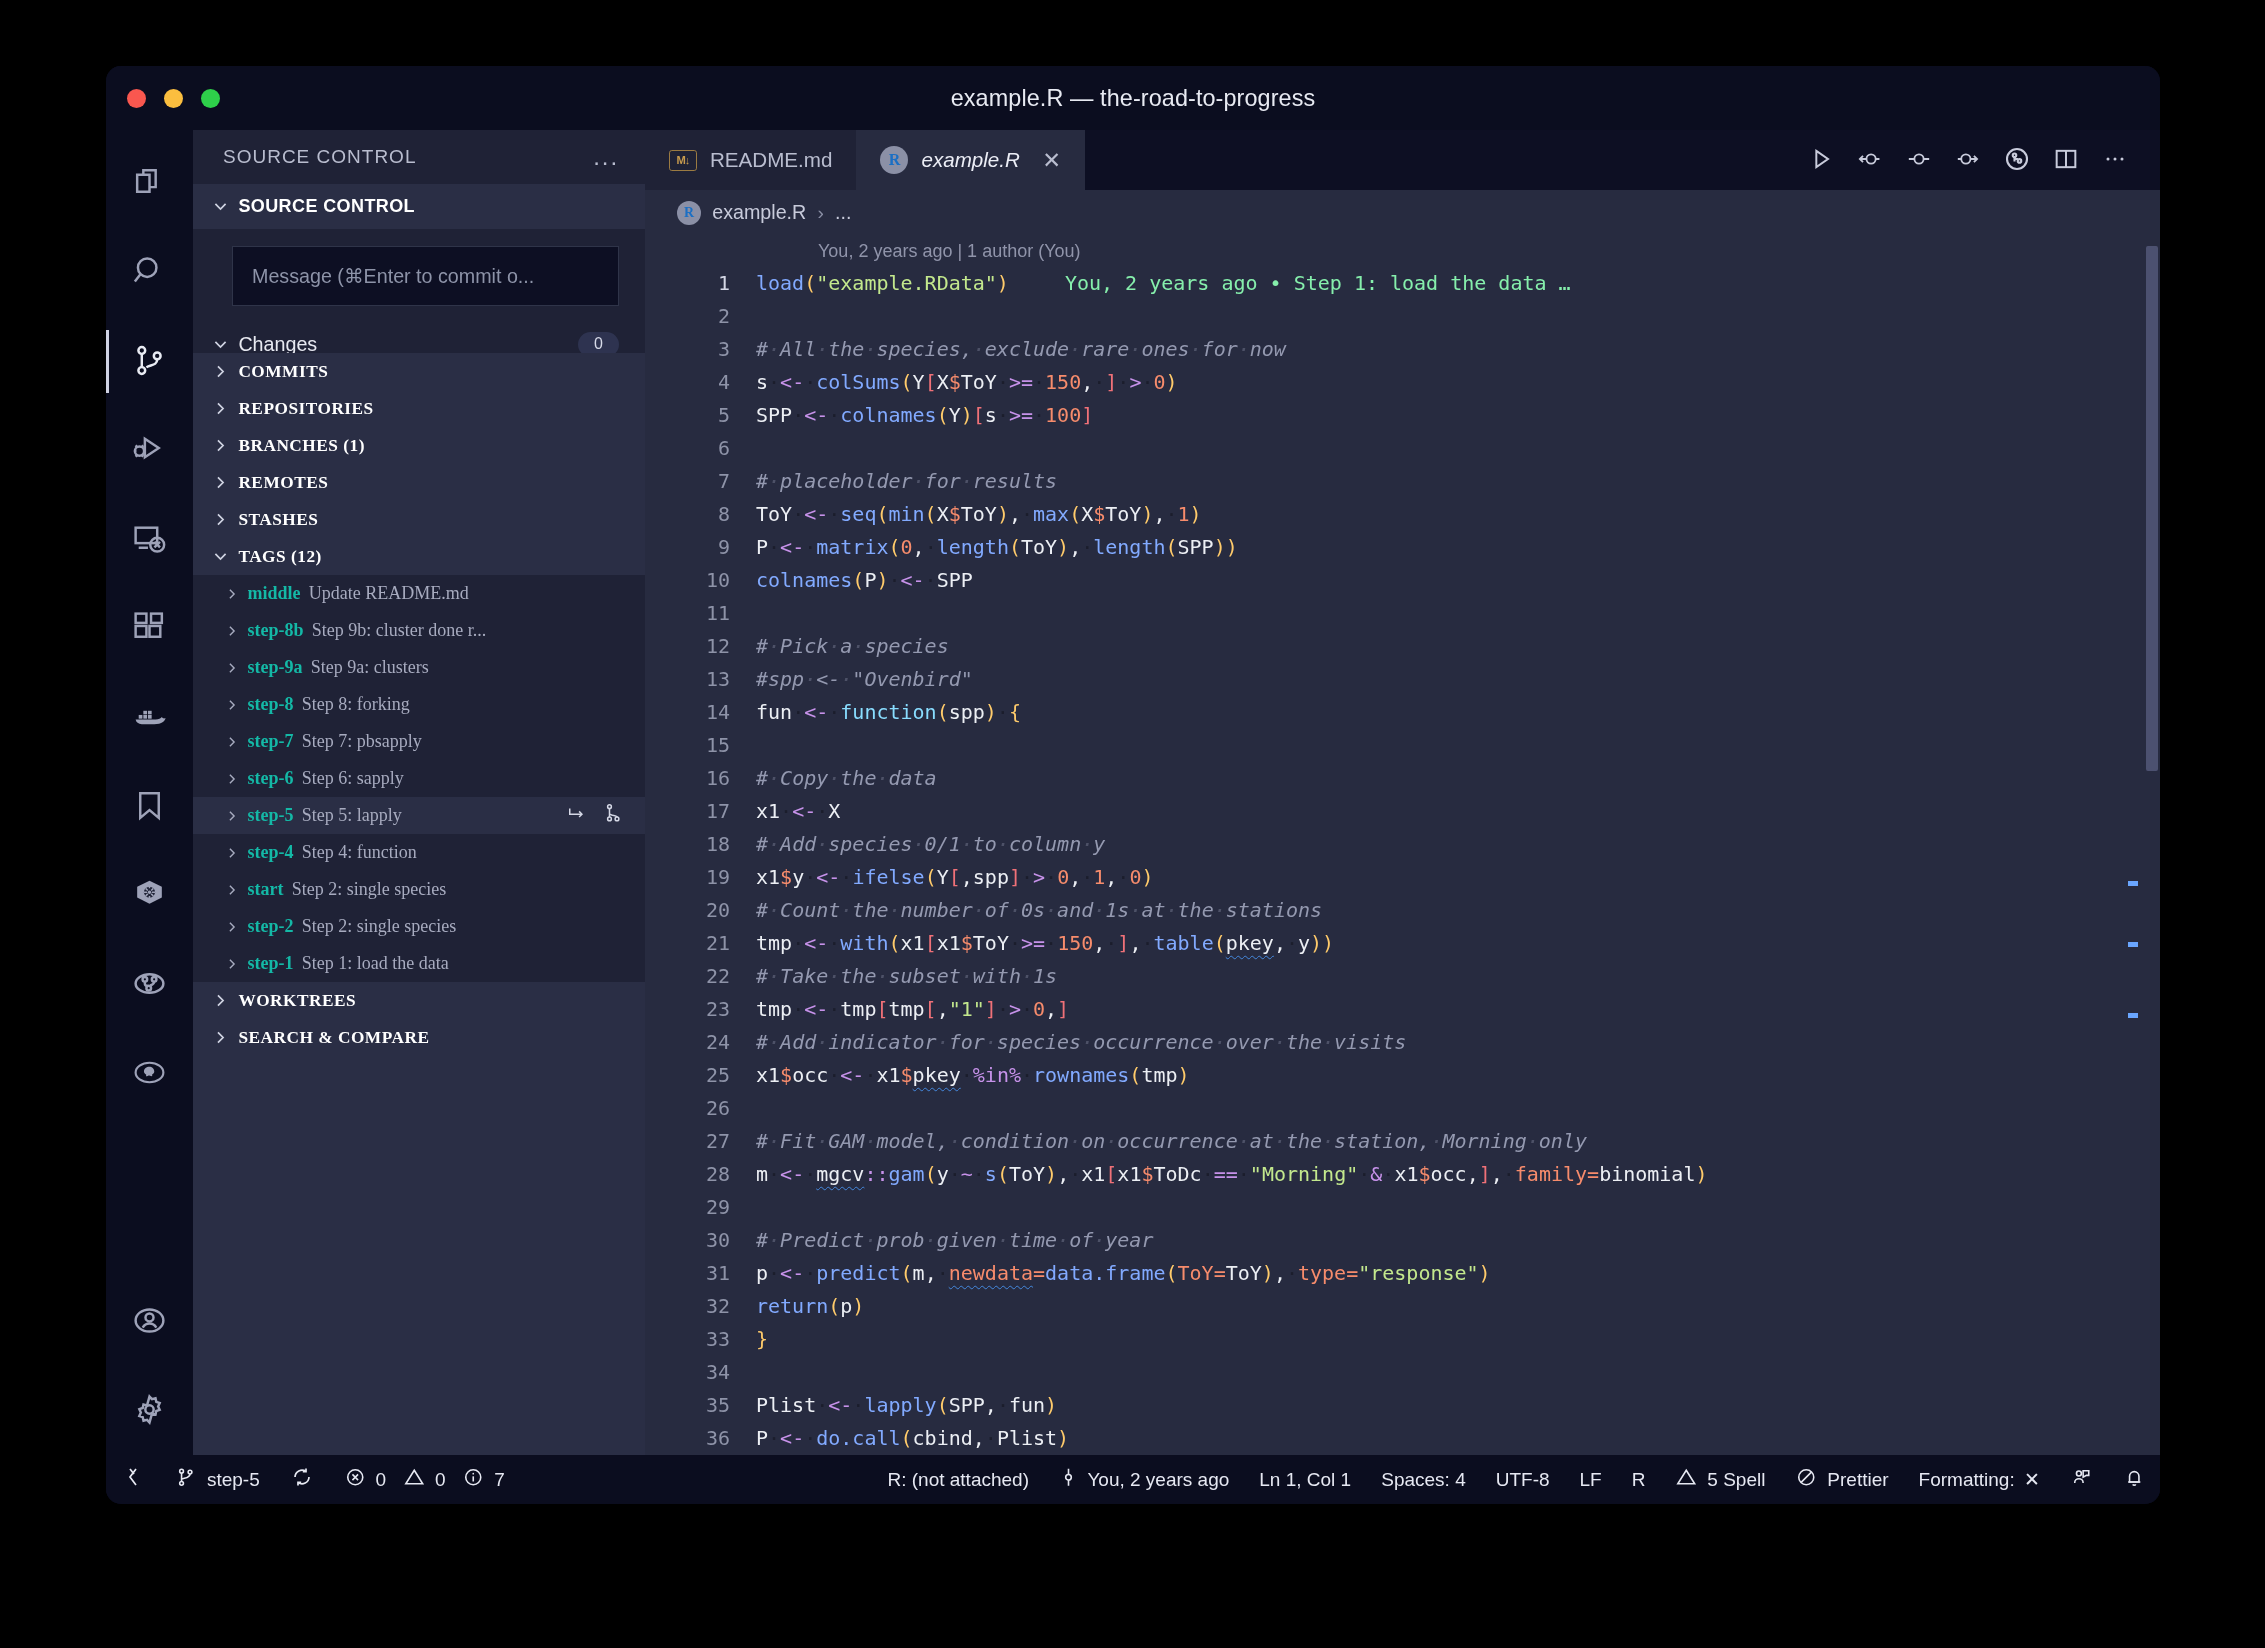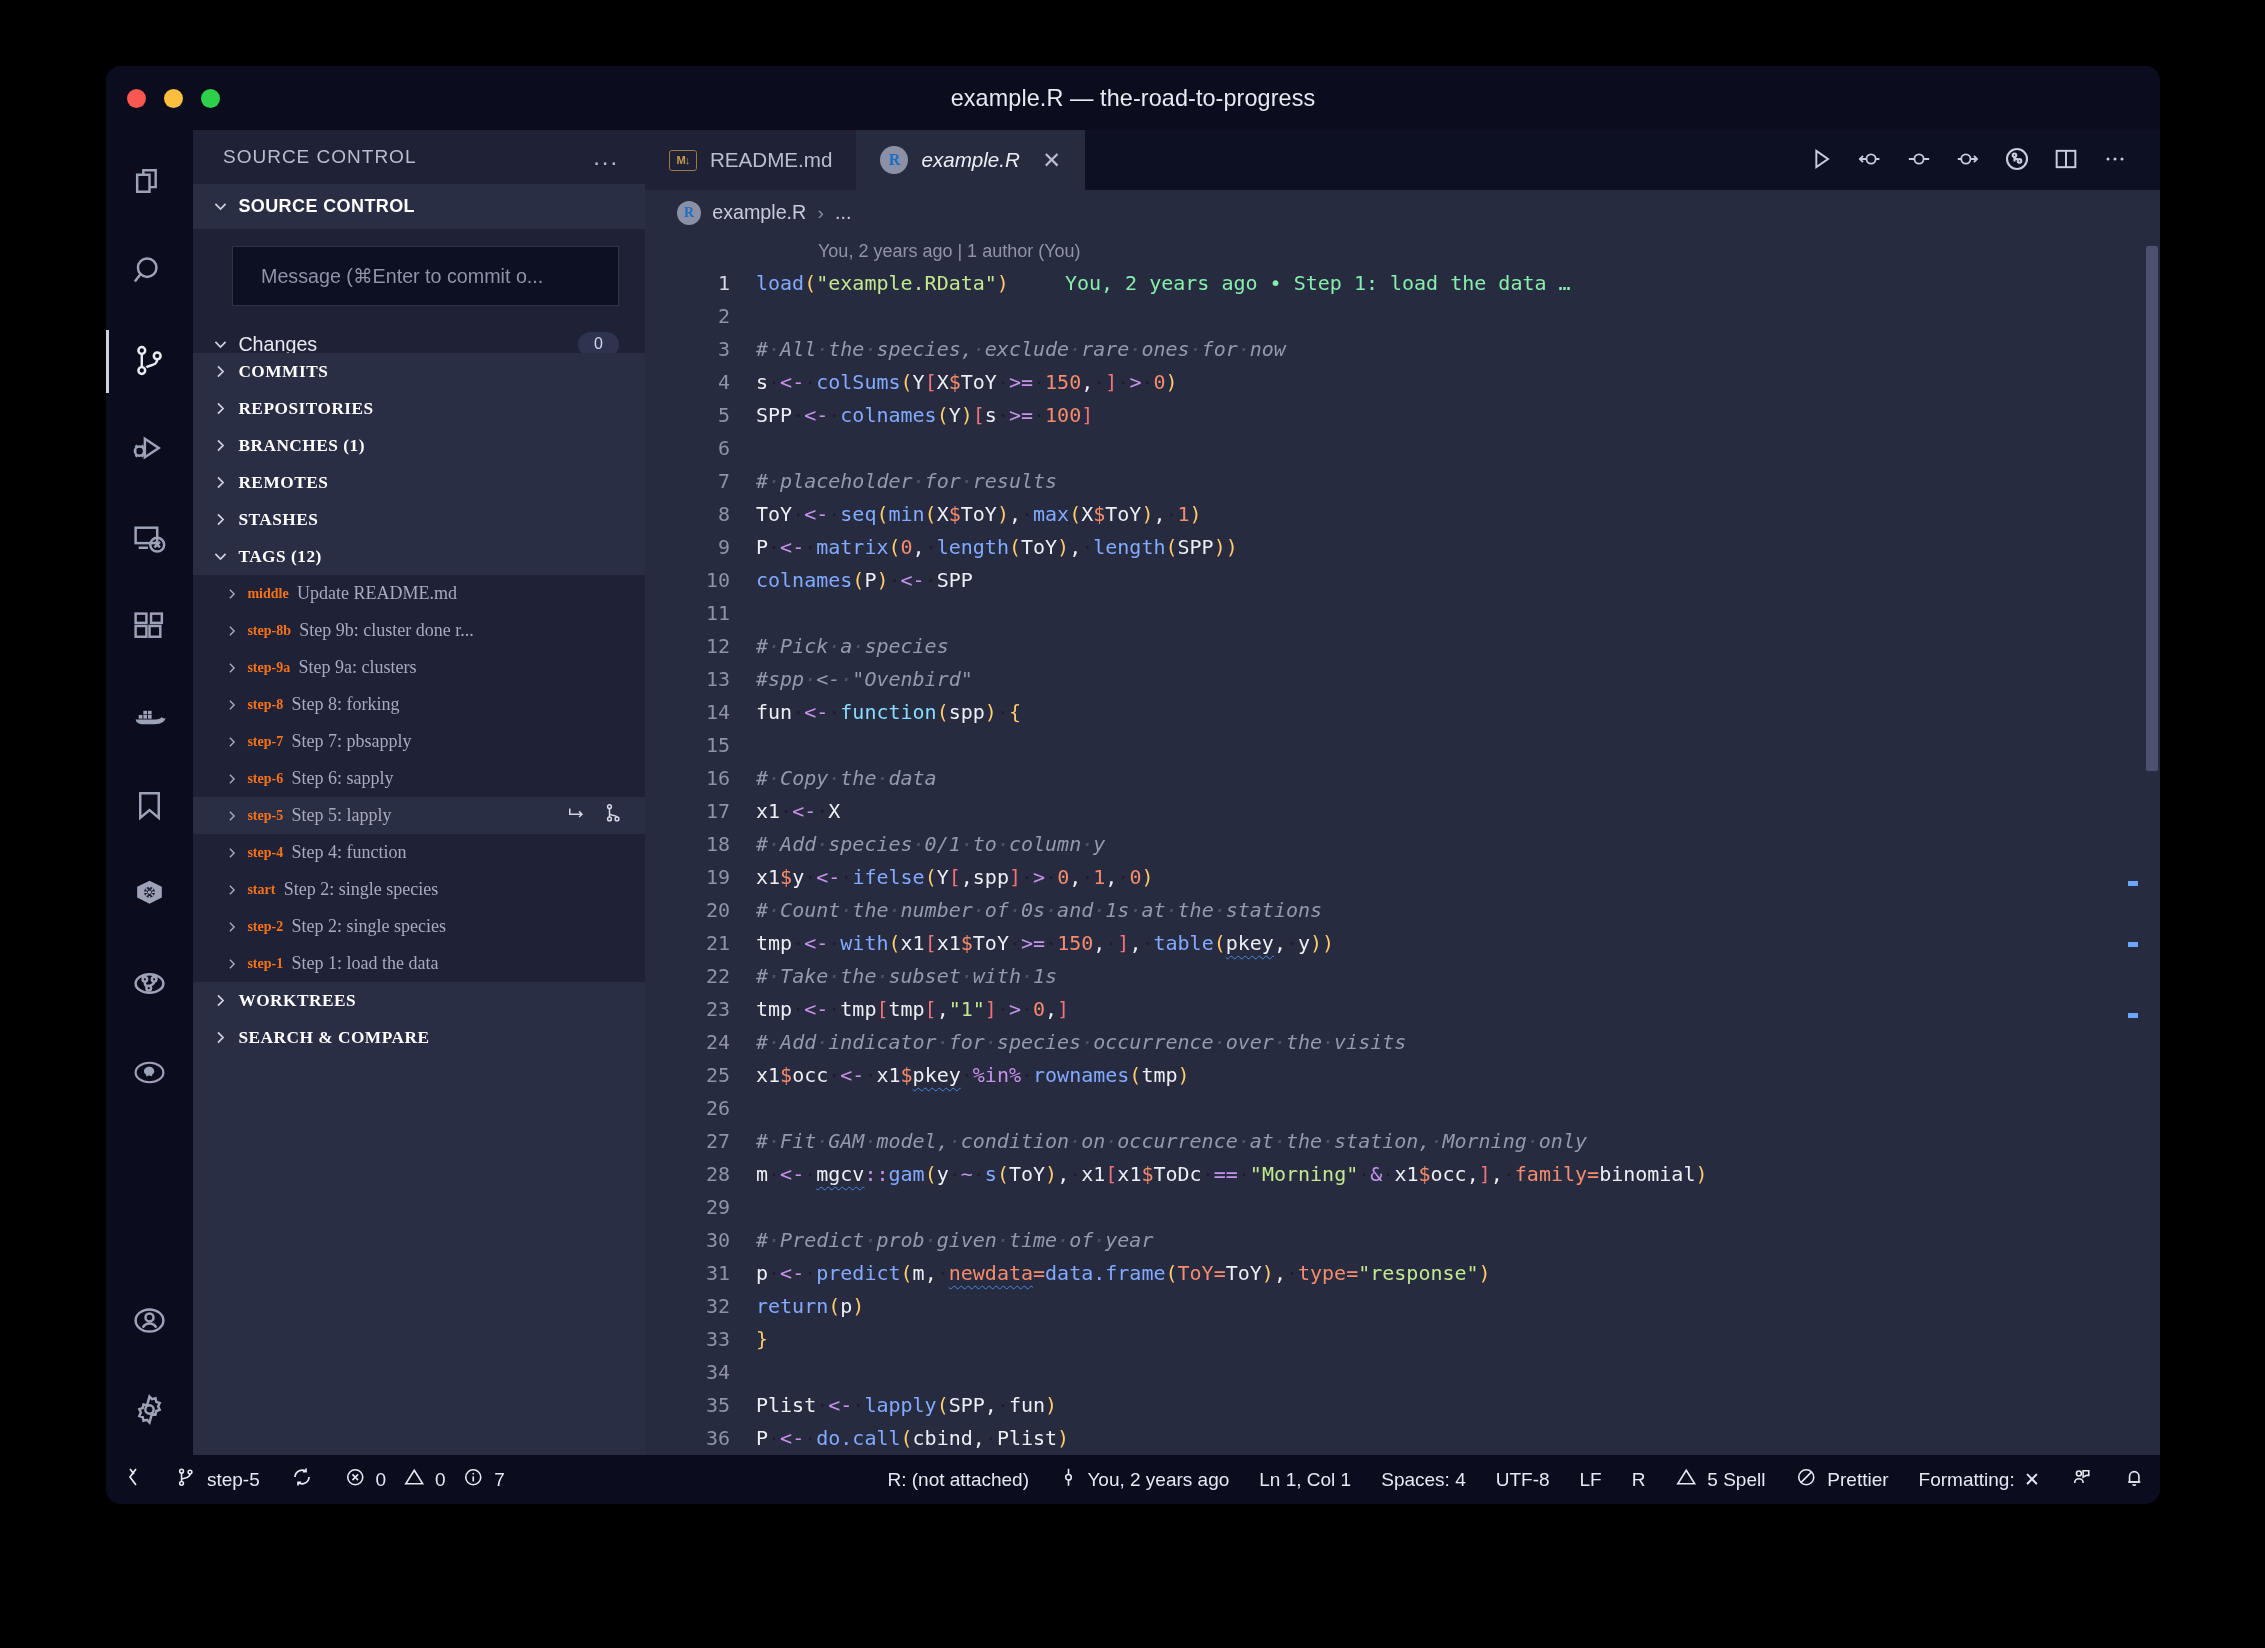--- a/index.html
+++ b/index.html
@@ -43,39 +43,39 @@
   .sb-head .t{color:#b9bdcf;font-size:19px;letter-spacing:1px;}
   .sb-head .dots{color:#b9bdcf;font-size:24px;letter-spacing:1.9px;line-height:11.2px;cursor:pointer;}
 
   .scm-section{background:#2a2e45;height:45px;display:flex;align-items:center;padding-left:19px;gap:9.4px;}
   .scm-section .lbl{color:#fff;font-size:18px;font-weight:bold;letter-spacing:0.4px;}
   .chev{width:17px;height:17px;flex:0 0 17px;}
   .chev svg{stroke:#cfd3e2;stroke-width:2;fill:none;}
 
   .msgbox{
     margin:17px 26px 0 39px;height:58px;background:#0d0f23;border:0.9px solid #2f3449;
-    display:flex;align-items:center;padding-left:28px;
+    display:flex;align-items:center;padding-left:19px;
   }
   .msgbox .ph{color:#8d93a8;font-size:19.7px;}
 
   .changes-row{display:flex;align-items:center;padding:0 26px 0 19px;height:54px;margin-top:11.2px;gap:9.4px;}
   .changes-row .lbl{color:#e7e9f1;font-size:19.7px;flex:1;}
   .badge{background:#2e3350;color:#d7dae8;font-size:16px;border-radius:19px;min-width:20.6px;
          padding:3.7px 10.3px;text-align:center;}
 
   .changes-panel{flex:0 0 auto;height:169px;}
 
   .sb-scroll{flex:1;min-height:0;overflow:hidden;background:#2a2e45;font-family:Liberation Serif, serif;}
   .grp{height:37px;display:flex;align-items:center;gap:9.4px;padding-left:19px;}
   .grp .lbl{color:#fff;font-size:17.3px;font-weight:bold;letter-spacing:0.5px;}
 
   .tags{background:#1f2236;}
   .tagrow{height:37px;display:flex;align-items:center;gap:8.4px;padding-left:32px;padding-right:20.6px;}
   .tagrow.sel{background:#2a2e45;}
-  .tagrow .nm{color:#f97316;font-size:14px;font-weight:bold;}
+  .tagrow .nm{color:#14b8a6;font-size:18px;font-weight:bold;}
   .tagrow .ds{color:#a7abbf;font-size:18px;white-space:nowrap;overflow:hidden;text-overflow:ellipsis;flex:1;}
   .tagrow .acts{display:flex;gap:13px;align-items:center;}
   .tagrow .acts svg{stroke:#d5d8e6;fill:none;stroke-width:1.6;}
   .chev-sm{width:14px;height:14px;flex:0 0 14px;}
   .chev-sm svg{stroke:#a8acc0;stroke-width:2;fill:none;}
 
   .bottom-groups{background:#2a2e45;}
 
   
   .editor{flex:1;display:flex;flex-direction:column;min-width:0;background:#272b40;}

